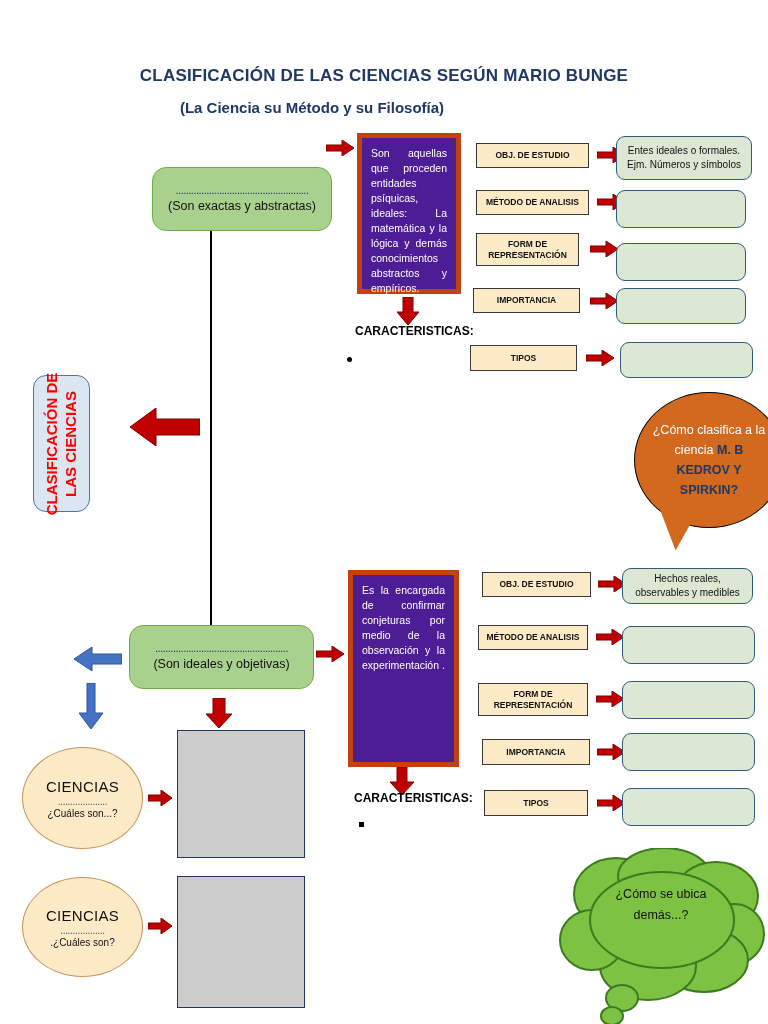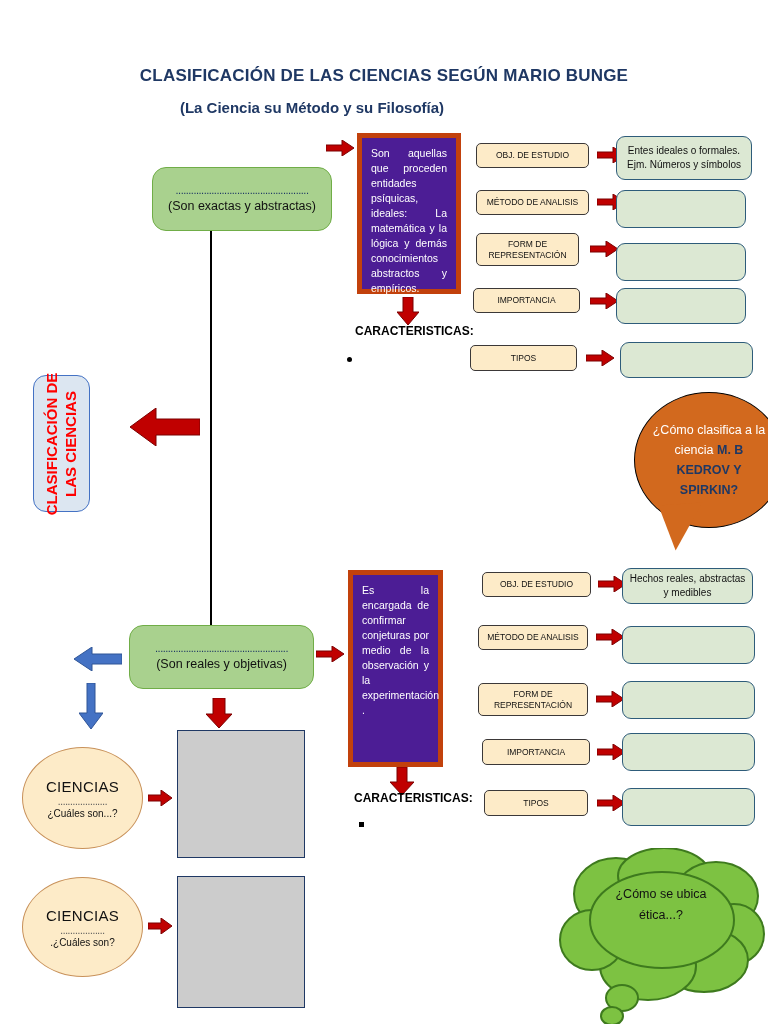--- a/index.html
+++ b/index.html
@@ -38,23 +38,23 @@
   .darkbox{
     background:#4c1d95;border:5px solid #c2410c;
     color:#ffffff;font-size:10.5px;line-height:15px;
     text-align:justify;padding:8px 9px;box-sizing:border-box;
   }
   .darkbox p{margin:0;}
   .darkbox p + p{margin-top:13px;}
 
   
   .pill{
-    background:#FDEBC8;border:1px solid #3B3838;border-radius:5px;
+    background:#FDEBC8;border:1px solid #3B3838;border-radius:0;
     display:flex;align-items:center;justify-content:center;text-align:center;
-    font-size:8.5px;color:#111;line-height:11px;padding:2px 4px;box-sizing:border-box;
+    font-size:8.5px;color:#111;line-height:11px;padding:2px 4px;box-sizing:border-box;font-weight:bold;
   }
   
   .answer{
     background:#DCE8D3;border:1px solid #2E5C7A;border-radius:9px;
     display:flex;align-items:center;justify-content:center;text-align:center;
     font-size:10px;color:#111;line-height:14px;padding:2px 6px;box-sizing:border-box;
   }
 
   
   #bluebox{
@@ -203,41 +203,41 @@
   <div class="tail"></div>
   <div class="obody">
     <div class="otxt">
       <span>¿Cómo clasifica a la ciencia </span><b>M. B KEDROV Y SPIRKIN?</b>
     </div>
   </div>
 </div>
 
 <div class="abs greenbox" style="left:129px;top:625px;width:183px;height:62px;">
   <div class="dotline">....................................................</div>
-  <div class="lbl">(Son reales y objetivas)</div>
+  <div class="lbl">(Son ideales y objetivas)</div>
 </div>
 
 <div class="arrowR" style="left:74px;top:647px;">
   <svg width="48" height="24" viewBox="0 0 48 24">
       <path d="M48 7 L18 7 L18 0 L0 12 L18 24 L18 17 L48 17 Z" fill="#4472C4" stroke="#2F5496" stroke-width="1"></path>
     </svg>
 </div>
 <div class="arrowR" style="left:79px;top:683px;">
   <svg width="24" height="46" viewBox="0 0 24 46">
       <path d="M8 0 L16 0 L16 30 L24 30 L12 46 L0 30 L8 30 Z" fill="#4472C4" stroke="#2F5496" stroke-width="1"></path>
     </svg>
 </div>
 
 <div class="arrowR" style="left:316px;top:646px;">
   <svg width="28" height="16" viewBox="0 0 28 16">
       <path d="M0 5 L16 5 L16 0 L28 8 L16 16 L16 11 L0 11 Z" fill="#C00000" stroke="#7B0000" stroke-width="1"></path>
     </svg>
 </div>
 
-<div class="abs darkbox" style="left:348px;top:570px;width:95px;height:197px;">
+<div class="abs darkbox" style="left:348px;top:570px;width:111px;height:197px;">
   <p>Es la encargada de confirmar conjeturas por medio de la observación y la experimentación .</p>
 </div>
 
 <div class="arrowR" style="left:206px;top:698px;">
   <svg width="26" height="30" viewBox="0 0 26 30">
       <path d="M7 0 L19 0 L19 16 L26 16 L13 30 L0 16 L7 16 Z" fill="#C00000" stroke="#7B0000" stroke-width="1"></path>
     </svg>
 </div>
 
 <div class="arrowR" style="left:390px;top:767px;">
@@ -248,21 +248,21 @@
 
 <div class="abs carac" style="left:354px;top:791px;">CARACTERISTICAS:</div>
 <div class="bulletsq" style="left:359px;top:822px;"></div>
 
 <div class="abs pill" style="left:482px;top:572px;width:109px;height:25px;">OBJ. DE ESTUDIO</div>
 <div class="arrowR" style="left:598px;top:576px;">
   <svg width="28" height="16" viewBox="0 0 28 16">
       <path d="M0 5 L16 5 L16 0 L28 8 L16 16 L16 11 L0 11 Z" fill="#C00000" stroke="#7B0000" stroke-width="1"></path>
     </svg>
 </div>
-<div class="abs answer" style="left:622px;top:568px;width:131px;height:36px;">Hechos reales, abstractas y medibles</div>
+<div class="abs answer" style="left:622px;top:568px;width:131px;height:36px;">Hechos reales, observables y medibles</div>
 
 <div class="abs pill" style="left:478px;top:625px;width:110px;height:25px;">MÉTODO DE ANALISIS</div>
 <div class="arrowR" style="left:596px;top:629px;">
   <svg width="28" height="16" viewBox="0 0 28 16">
       <path d="M0 5 L16 5 L16 0 L28 8 L16 16 L16 11 L0 11 Z" fill="#C00000" stroke="#7B0000" stroke-width="1"></path>
     </svg>
 </div>
 <div class="abs answer" style="left:622px;top:626px;width:133px;height:38px;"></div>
 
 <div class="abs pill" style="left:478px;top:683px;width:110px;height:33px;">FORM DE REPRESENTACIÓN</div>
@@ -324,15 +324,15 @@
       <ellipse cx="148" cy="112" rx="44" ry="32"></ellipse>
       <ellipse cx="92" cy="118" rx="48" ry="34"></ellipse>
       <ellipse cx="36" cy="92" rx="32" ry="30"></ellipse>
       <ellipse cx="106" cy="72" rx="72" ry="48"></ellipse>
       <ellipse cx="66" cy="150" rx="16" ry="13"></ellipse>
       <ellipse cx="56" cy="168" rx="11" ry="9"></ellipse>
     </g>
   </svg>
   <div class="ctxt">
     <div>¿Cómo se ubica</div>
-    <div>ética...?</div>
+    <div>demás...?</div>
   </div>
 </div>
 
 </body></html>

